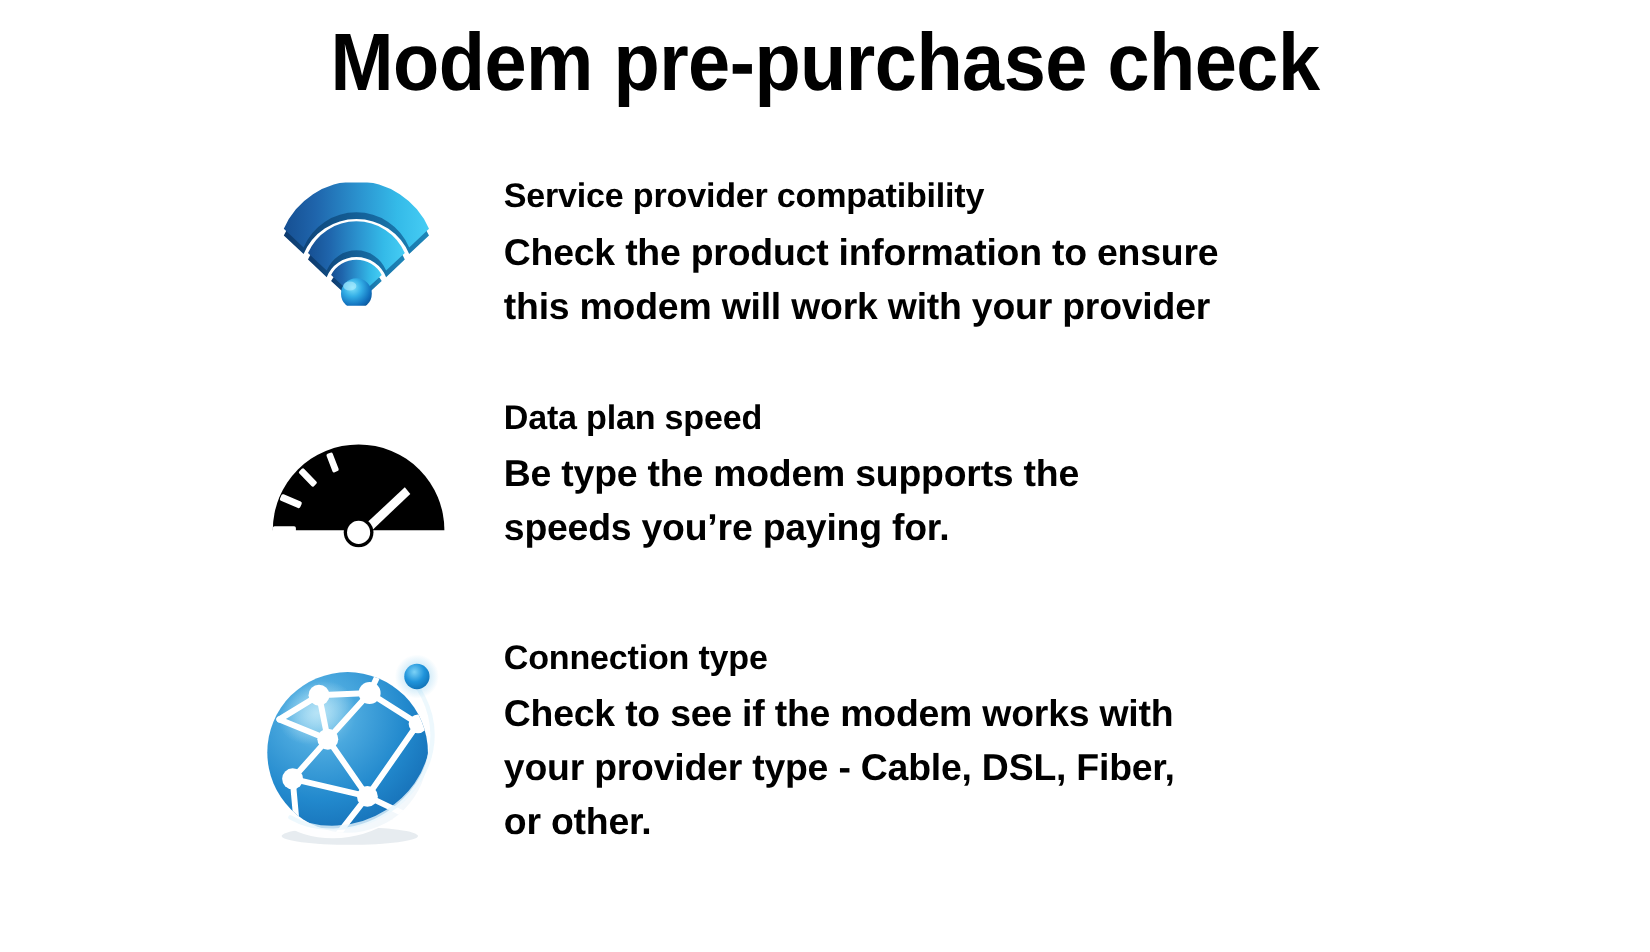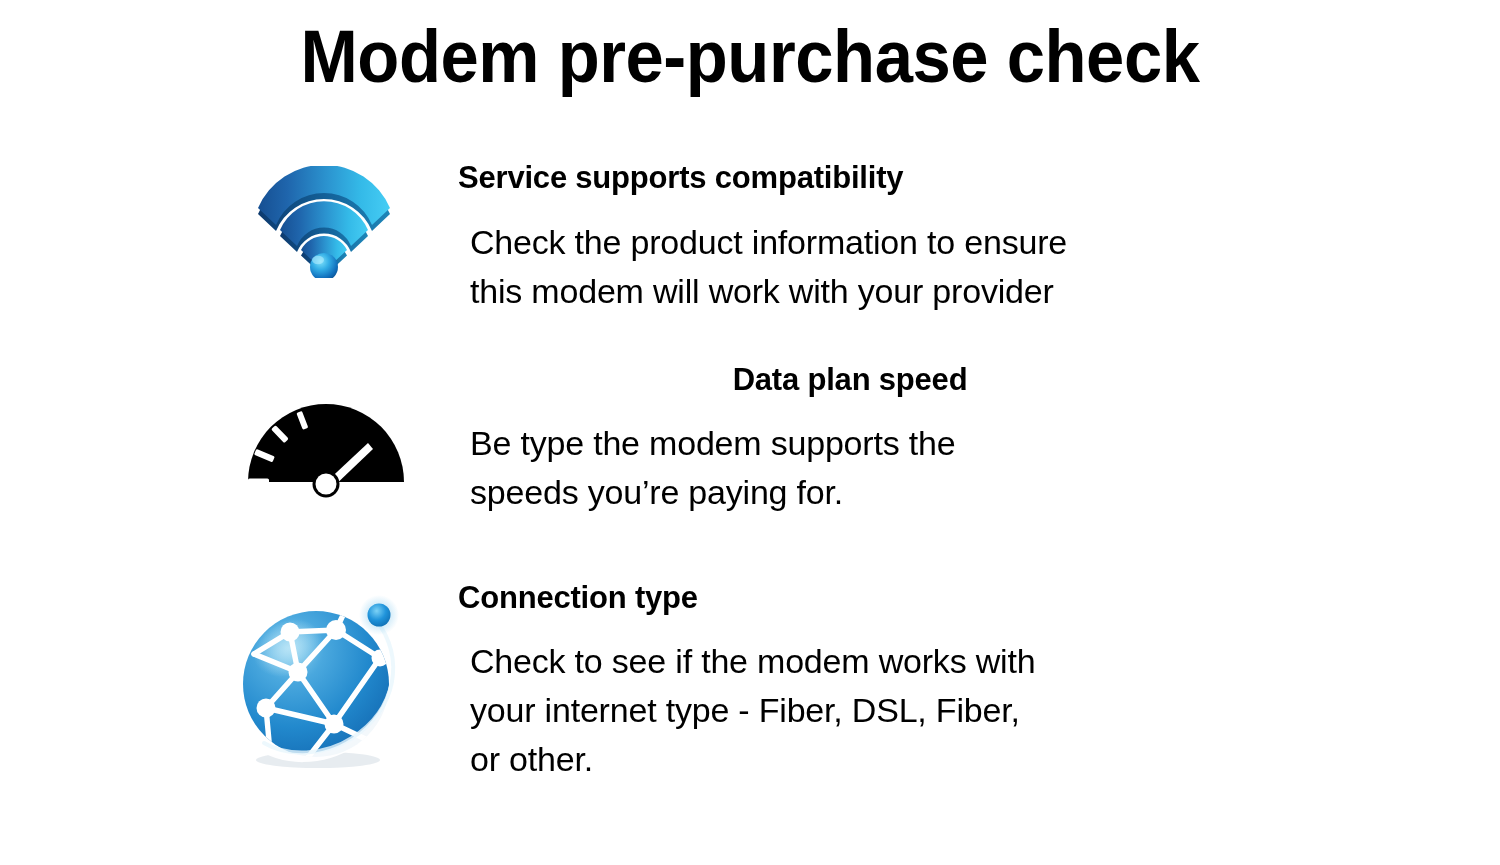--- a/index.html
+++ b/index.html
@@ -60,27 +60,27 @@
     font-size: 31px;
     line-height: 40px;
     font-weight: 700;
     letter-spacing: -0.2px;
     white-space: nowrap;
     margin: 0;
   }
   .sec-body {
     font-size: 34px;
     line-height: 49px;
-    font-weight: 400;
+    font-weight: 700;
     letter-spacing: -0.2px;
-    margin: 12px;
+    margin: 0;
     white-space: pre-line;
   }
   #row-provider .sec-heading { padding-bottom: 8px; }
-  #row-speed    .sec-heading { padding-bottom: 7px; text-align: right; }
+  #row-speed    .sec-heading { padding-bottom: 7px; }
   #row-conn     .sec-heading { padding-bottom: 7px; }
 
   
   .wifi-icon {
     position: absolute;
     left: 22px;
     top: 8px;
     width: 140px;
     height: 112px;
   }
@@ -141,21 +141,21 @@
 
       <path d="M47 86 A26 26 0 0 1 93 86 L79 99 A12.5 12.5 0 0 0 61 99 Z" fill="url(#wifiArcShade)" transform="translate(0,3.5)"></path>
       <path d="M47 84 A26 26 0 0 1 93 84 L79 97 A12.5 12.5 0 0 0 61 97 Z" fill="url(#wifiArcGrad)"></path>
 
       <circle cx="70" cy="101" r="14" fill="url(#wifiDotGrad)"></circle>
       <ellipse cx="64" cy="94" rx="6" ry="4.2" fill="#b9efff" opacity="0.55"></ellipse>
     </svg>
   </div>
 
   <div class="text-cell">
-    <div class="sec-heading">Service supports compatibility</div>
+    <div class="sec-heading">Service provider compatibility</div>
     <div class="sec-body">Check the product information to ensure
 this modem will work with your provider</div>
   </div>
 </div>
 
 <div class="check-row" id="row-speed">
 
   <div class="icon-cell">
     <svg class="gauge-icon" viewBox="0 0 168 112">
 
@@ -258,16 +258,16 @@
       <path d="M146 36 C176 74 166 126 122 154 C94 172 58 173 34 159" fill="none" stroke="#e8f6fd" stroke-width="4" stroke-linecap="round" opacity="0.8"></path>
 
       <circle cx="149" cy="31" r="20" fill="url(#orbitGlow)"></circle>
       <circle cx="149" cy="31" r="11.5" fill="url(#orbitDotGrad)"></circle>
     </svg>
   </div>
 
   <div class="text-cell">
     <div class="sec-heading">Connection type</div>
     <div class="sec-body">Check to see if the modem works with
-your internet type - Fiber, DSL, Fiber,
+your provider type - Cable, DSL, Fiber,
 or other.</div>
   </div>
 </div>
 
 </body></html>

